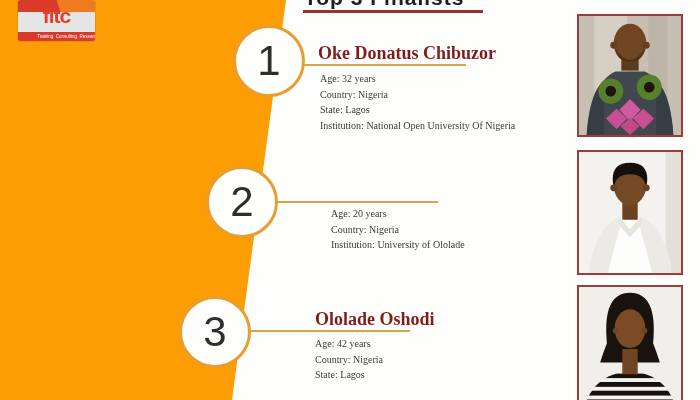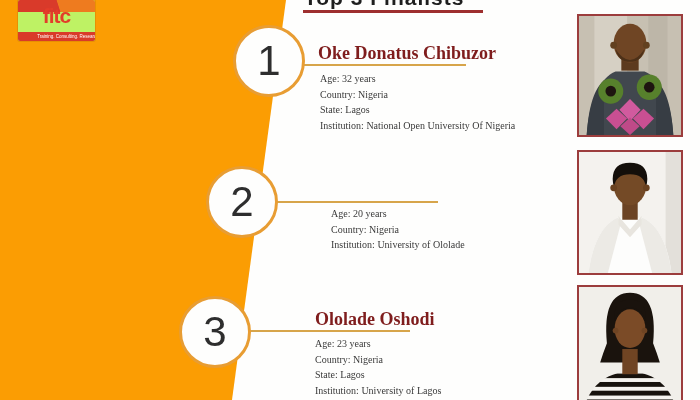--- a/index.html
+++ b/index.html
@@ -7,21 +7,21 @@
     position:relative;width:700px;height:400px;overflow:hidden;
     background:#FB9D03;font-family:"Liberation Sans",sans-serif;
   }
   
   .white-panel{
     position:absolute;inset:0;background:#FEFEFD;
     -webkit-clip-path:polygon(286px 0,700px 0,700px 400px,232px 400px);
     clip-path:polygon(286px 0,700px 0,700px 400px,232px 400px);
   }
   
-  .logo{position:absolute;left:18px;top:0;width:77px;height:41px;background:#bef264;
+  .logo{position:absolute;left:18px;top:0;width:77px;height:41px;background:#e5e5e5;
         border-radius:2px;box-shadow:0 0 0 1px rgba(0,0,0,.08);overflow:hidden;}
   .logo-band{position:absolute;left:0;top:0;right:0;height:12px;
         background:linear-gradient(72deg,#D93A2A 52%,#EE7B1F 53%);}
   .logo-word{position:absolute;top:5px;left:0;right:0;text-align:center;
         font-size:21px;font-weight:bold;letter-spacing:-1px;color:#E33D2A;line-height:1;}
   .logo-tagline{position:absolute;bottom:0;left:0;right:0;height:9px;background:#D93A2A;overflow:hidden;}
   .logo-tagline span{display:block;font-size:9px;line-height:18px;color:#fff;white-space:nowrap;
         text-align:center;transform:scale(.5);transform-origin:50% 0;}
   
   .title{position:absolute;left:304px;top:-14px;font-size:21px;font-weight:bold;
@@ -123,24 +123,23 @@
       <circle cx="70" cy="37" r="3.5" fill="#69411F"></circle>
     </svg>
   </div>
 
   <div class="connector l3"></div>
   <div class="rank-circle c3">
     <span>3</span>
   </div>
   <h2 class="name n3">Ololade Oshodi</h2>
   <div class="details d3">
-    <div>Age: 23 years</div>
+    <div>Age: 42 years</div>
     <div>Country: Nigeria</div>
     <div>State: Lagos</div>
-    <div>Institution: University of Lagos</div>
   </div>
   <div class="photo p3">
     <svg viewBox="0 0 106 130" preserveAspectRatio="none">
       <defs>
         <clipPath id="t3clip">
             <path d="M4 130 C9 105 24 93 40 89 L66 89 C82 93 97 105 102 130 Z"></path>
           </clipPath>
       </defs>
       <rect width="106" height="130" fill="#F1EFEA"></rect>
       <path d="M29 58 Q24 6 53 6 Q82 6 77 58 Q81 68 84 78 L22 78 Q25 68 29 58 Z" fill="#1A130D"></path>

